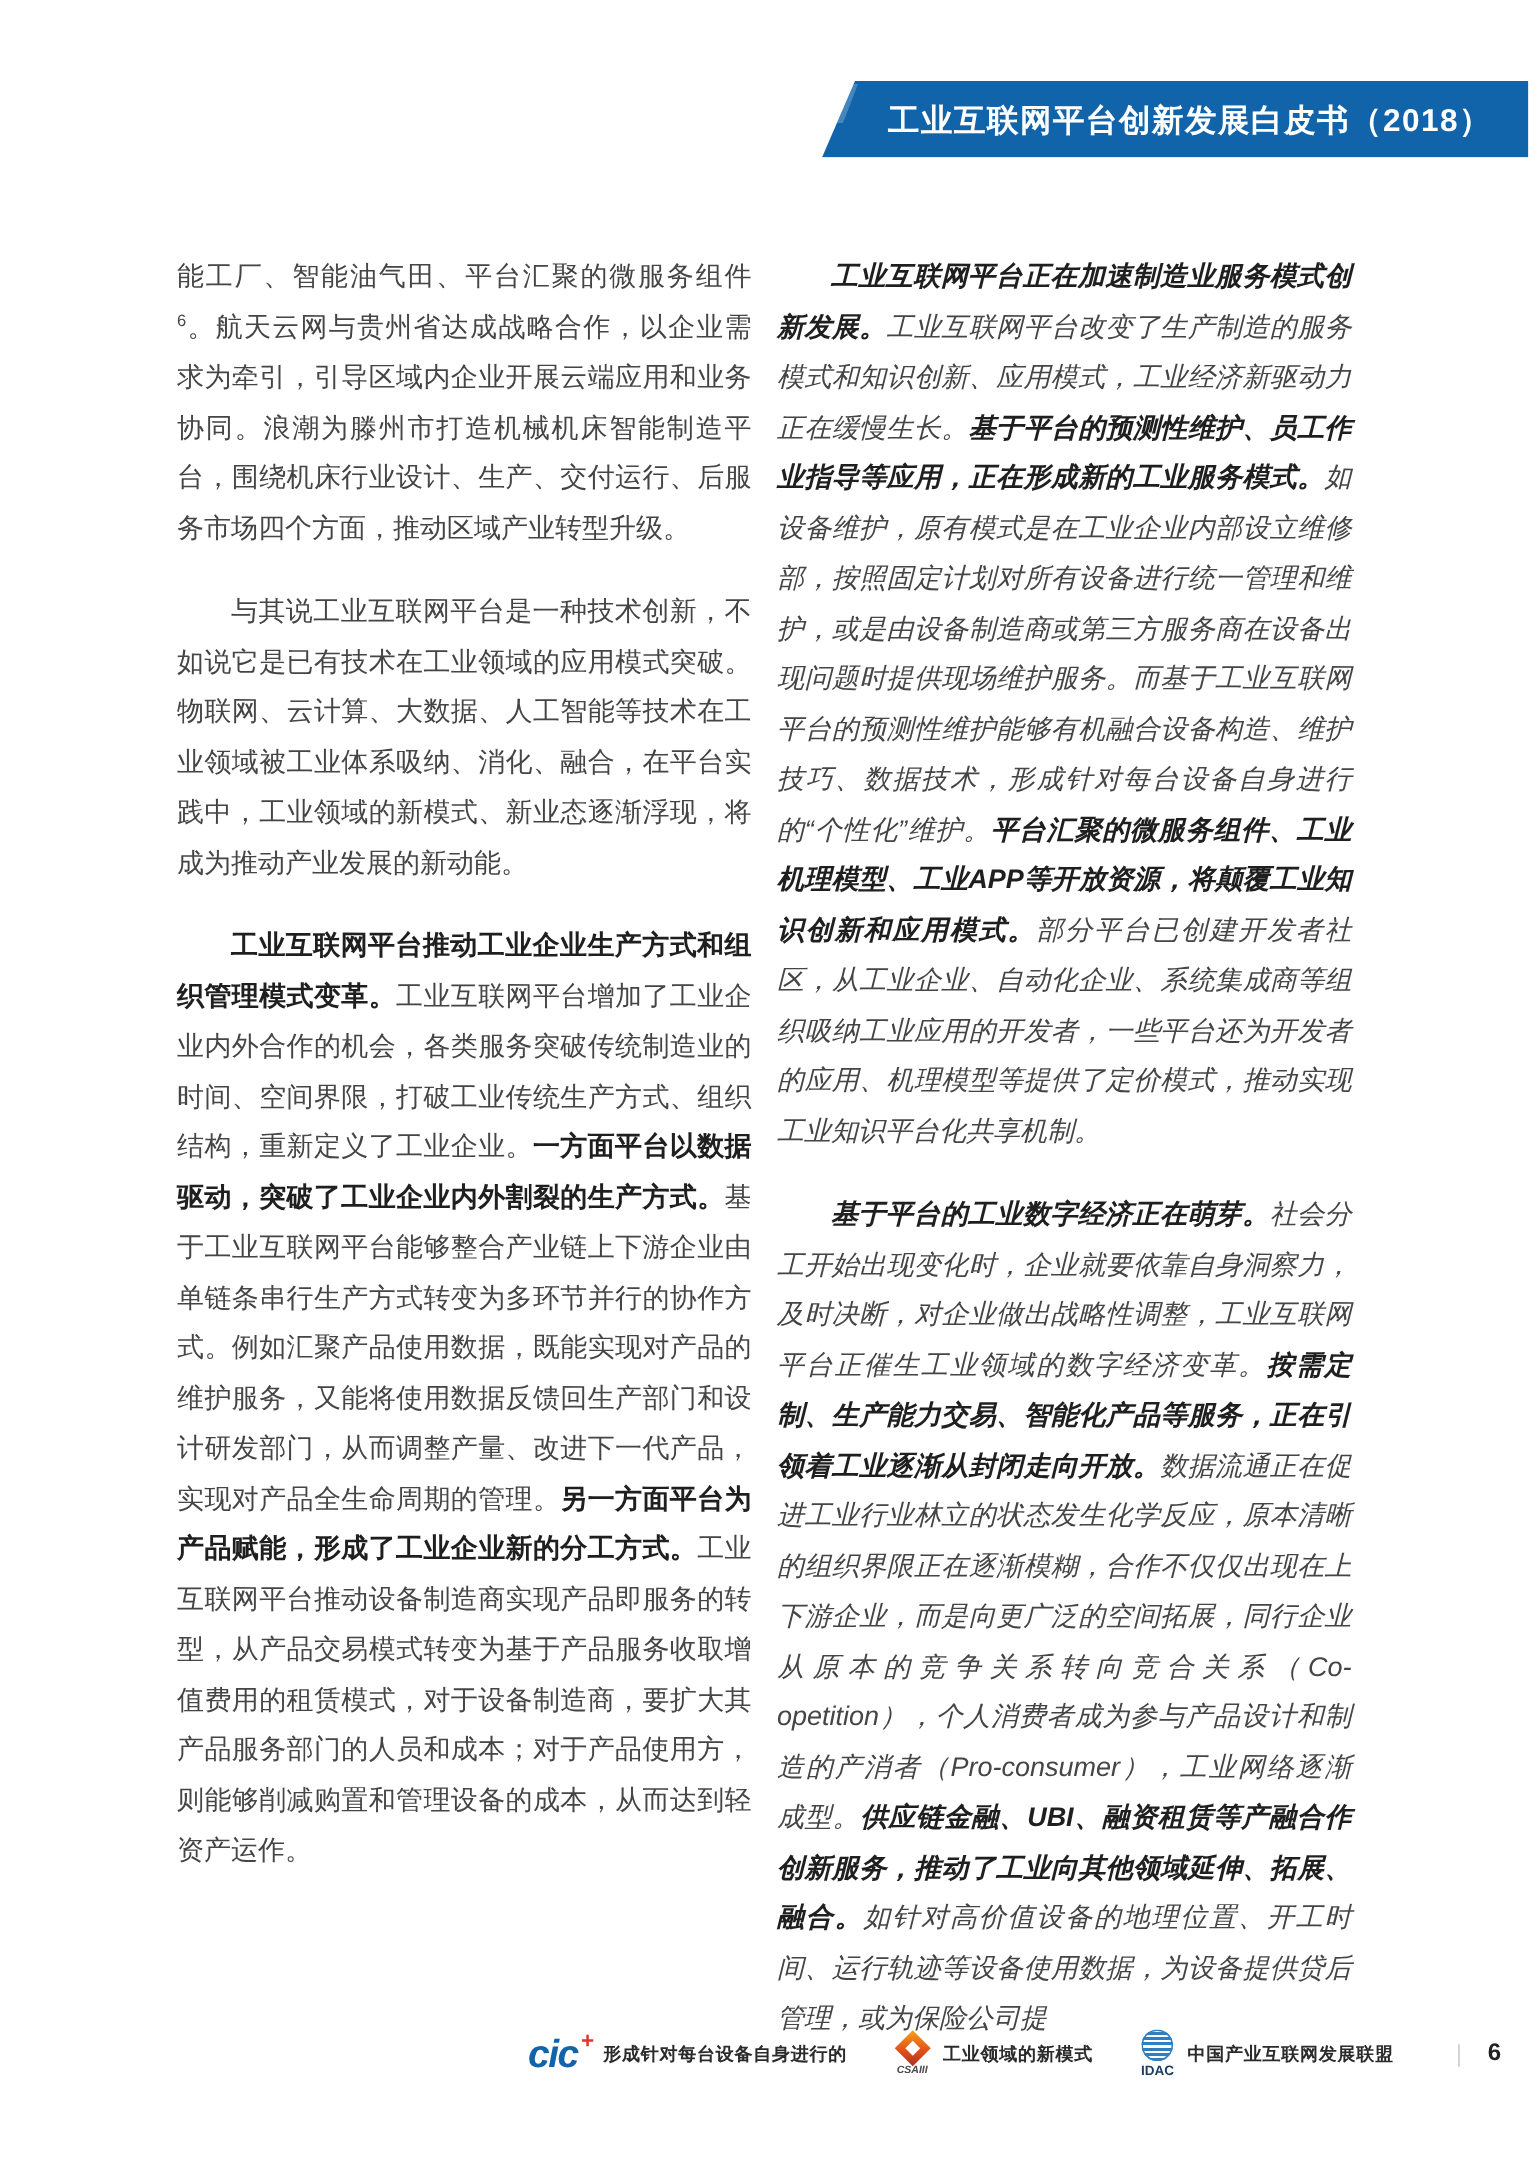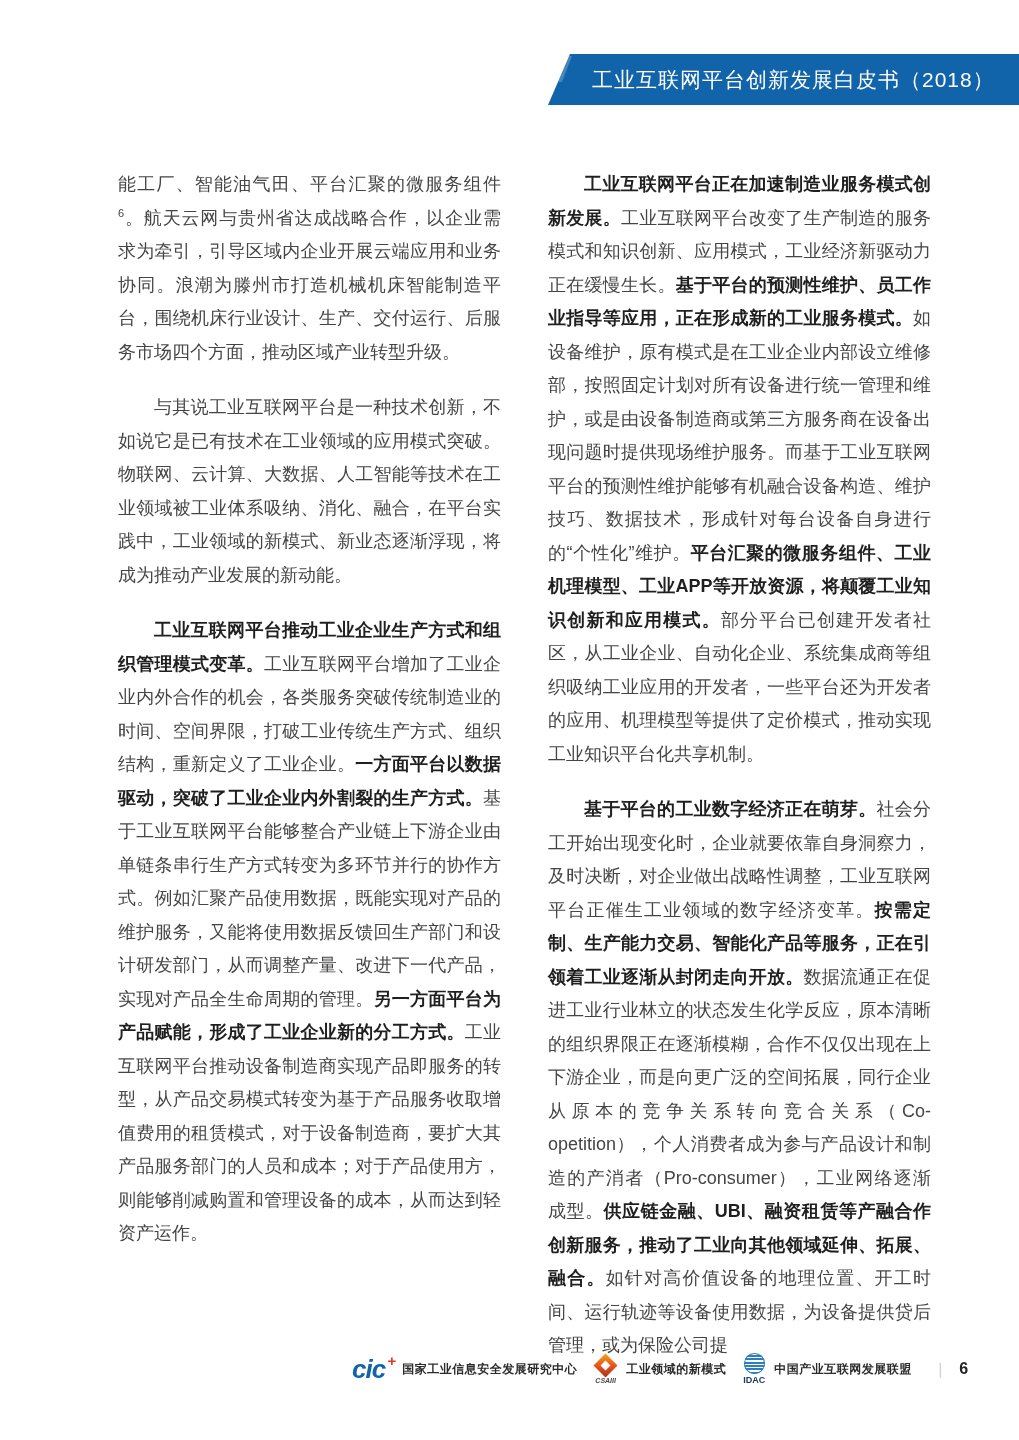--- a/index.html
+++ b/index.html
@@ -14,45 +14,45 @@
     position:absolute;top:54px;left:548px;right:0;height:51px;
     background:#1164aa;
     clip-path:polygon(22px 0,100% 0,100% 100%,0 100%);
     display:flex;align-items:center;
   }
   .banner::before{
     content:"";position:absolute;left:15px;top:2px;width:4px;height:26px;
     background:rgba(255,255,255,.22);transform:skewX(-21deg);
   }
   .banner-title{
-    color:#ffffff;font-weight:normal;font-size:21px;letter-spacing:1px;
+    color:#ffffff;font-weight:bold;font-size:21px;letter-spacing:1px;
     padding-left:44px;white-space:nowrap;
   }
 
   
   .col{
     position:absolute;top:168px;width:383px;
     font-size:18px;line-height:33.5px;color:#454545;
     text-align:justify;text-justify:inter-ideograph;
   }
   .col-left{left:118px;}
-  .col-right{left:548px;}
+  .col-right{left:518px;font-style:italic;}
   .para{margin:0 0 22px 0;}
   .para.indent{text-indent:2em;}
   .b{font-weight:bold;color:#1f1f1f;}
   sup{font-size:11px;line-height:0;vertical-align:super;}
   .section-heading{
     color:#1b9cd8;font-size:22px;line-height:36px;font-weight:bold;
     margin:8px 0 18px 0;text-align:left;
   }
 
   
   .footer{
     position:absolute;left:352px;top:1338px;right:60px;height:62px;
-    display:flex;align-items:center;gap:17px;white-space:nowrap;
+    display:flex;align-items:center;gap:32px;white-space:nowrap;
   }
   .org{display:flex;align-items:center;gap:9px;}
   .org-name{font-size:12px;font-weight:600;color:#2b2b2b;letter-spacing:.5px;}
   .logo-stack{display:flex;flex-direction:column;align-items:center;gap:2px;}
   .logo-caption{font-size:7px;font-style:italic;font-weight:bold;color:#4a4a4a;line-height:1;}
   .idac-caption{font-size:9px;font-style:normal;color:#1a3e66;}
 
   .cic-logo{
     position:relative;color:#1164aa;font-weight:bold;font-style:italic;
     font-size:26px;letter-spacing:-1px;line-height:1;padding-right:8px;
@@ -94,21 +94,21 @@
     <p class="para indent"><span class="b">工业互联网平台正在加速制造业服务模式创新发展。</span><span>工业互联网平台改变了生产制造的服务模式和知识创新、应用模式，工业经济新驱动力正在缓慢生长。</span><span class="b">基于平台的预测性维护、员工作业指导等应用，正在形成新的工业服务模式。</span><span>如设备维护，原有模式是在工业企业内部设立维修部，按照固定计划对所有设备进行统一管理和维护，或是由设备制造商或第三方服务商在设备出现问题时提供现场维护服务。而基于工业互联网平台的预测性维护能够有机融合设备构造、维护技巧、数据技术，形成针对每台设备自身进行的“个性化”维护。</span><span class="b">平台汇聚的微服务组件、工业机理模型、工业APP等开放资源，将颠覆工业知识创新和应用模式。</span><span>部分平台已创建开发者社区，从工业企业、自动化企业、系统集成商等组织吸纳工业应用的开发者，一些平台还为开发者的应用、机理模型等提供了定价模式，推动实现工业知识平台化共享机制。</span></p>
     <p class="para indent"><span class="b">基于平台的工业数字经济正在萌芽。</span><span>社会分工开始出现变化时，企业就要依靠自身洞察力，及时决断，对企业做出战略性调整，工业互联网平台正催生工业领域的数字经济变革。</span><span class="b">按需定制、生产能力交易、智能化产品等服务，正在引领着工业逐渐从封闭走向开放。</span><span>数据流通正在促进工业行业林立的状态发生化学反应，原本清晰的组织界限正在逐渐模糊，合作不仅仅出现在上下游企业，而是向更广泛的空间拓展，同行企业从原本的竞争关系转向竞合关系（Co-opetition），个人消费者成为参与产品设计和制造的产消者（Pro-consumer），工业网络逐渐成型。</span><span class="b">供应链金融、UBI、融资租赁等产融合作创新服务，推动了工业向其他领域延伸、拓展、融合。</span><span>如针对高价值设备的地理位置、开工时间、运行轨迹等设备使用数据，为设备提供贷后管理，或为保险公司提</span></p>
   </div>
 
 <div class="footer">
 
   <div class="org">
     <span class="cic-logo">
       <span>cic</span><span class="cic-plus">+</span>
     </span>
-    <span class="org-name">国家工业信息安全发展研究中心</span>
+    <span class="org-name">形成针对每台设备自身进行的</span>
   </div>
 
   <div class="org">
     <span class="logo-stack">
       <span class="csaiii-logo"></span>
       <span class="logo-caption">CSAIII</span>
     </span>
     <span class="org-name">工业领域的新模式</span>
   </div>
 

